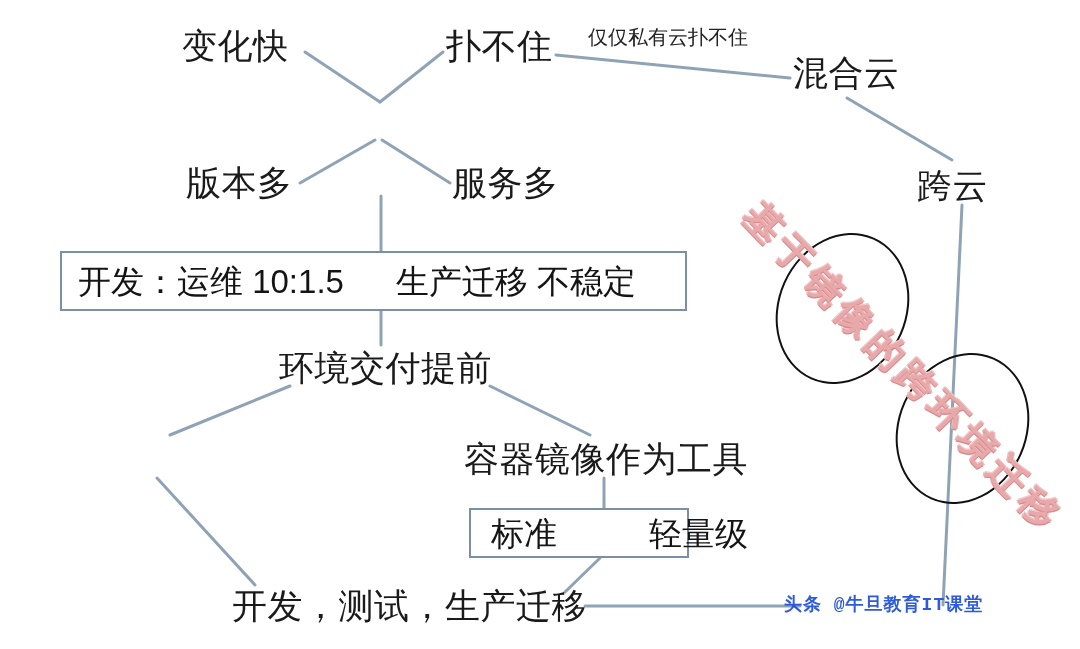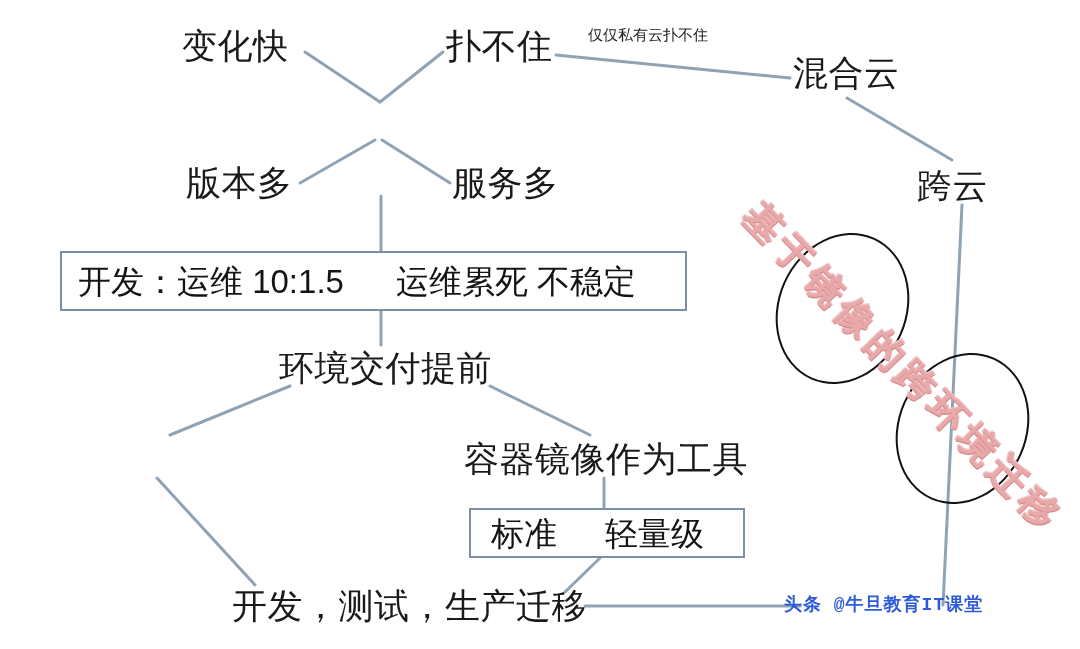--- a/index.html
+++ b/index.html
@@ -32,21 +32,21 @@
     color: #1a1a1a;
     font-family: "Liberation Sans", "DejaVu Sans", sans-serif;
     font-weight: 400;
     line-height: 1;
     letter-spacing: 0.5px;
   }
   .n-main {
     font-size: 35px;
   }
   .n-tiny {
-    font-size: 15px;
+    font-size: 20px;
     color: #222;
     letter-spacing: 0px;
   }
   .boxnode {
     position: absolute;
     border: 2px solid #7b8fa6;
     background: #ffffff;
     box-sizing: border-box;
     display: flex;
     align-items: center;
@@ -62,23 +62,24 @@
     left: 60px;
     top: 251px;
     width: 627px;
     height: 60px;
     padding-left: 16px;
   }
   #box-ratio .seg.a { margin-right: 52px; }
   #box-std {
     left: 469px;
     top: 508px;
-    width: 276px;
+    width: 220px;
     height: 50px;
     padding-left: 20px;
+    gap: 44px;
   }
   #box-std .seg.a { margin-right: 48px; }
 
   .ellipse {
     position: absolute;
     border: 2.5px solid #111;
     border-radius: 50%;
     box-sizing: border-box;
     background: transparent;
   }
@@ -185,21 +186,21 @@
 
 
   <div class="node n-main" style="left:186px; top:165px;">版本多</div>
 
   <div class="node n-main" style="left:452px; top:165px;">服务多</div>
 
   <div class="node n-main" style="left:917px; top:168px;">跨云</div>
 
   <div class="boxnode" id="box-ratio">
     <span class="seg a">开发：运维 10:1.5</span>
-    <span class="seg b">运维累死 不稳定</span>
+    <span class="seg b">生产迁移 不稳定</span>
   </div>
 
   <div class="node n-main" style="left:279px; top:350px;">环境交付提前</div>
 
 
   <div class="node n-main" style="left:464px; top:441px;">容器镜像作为工具</div>
 
   <div class="boxnode" id="box-std">
     <span class="seg a">标准</span>
     <span class="seg b">轻量级</span>

